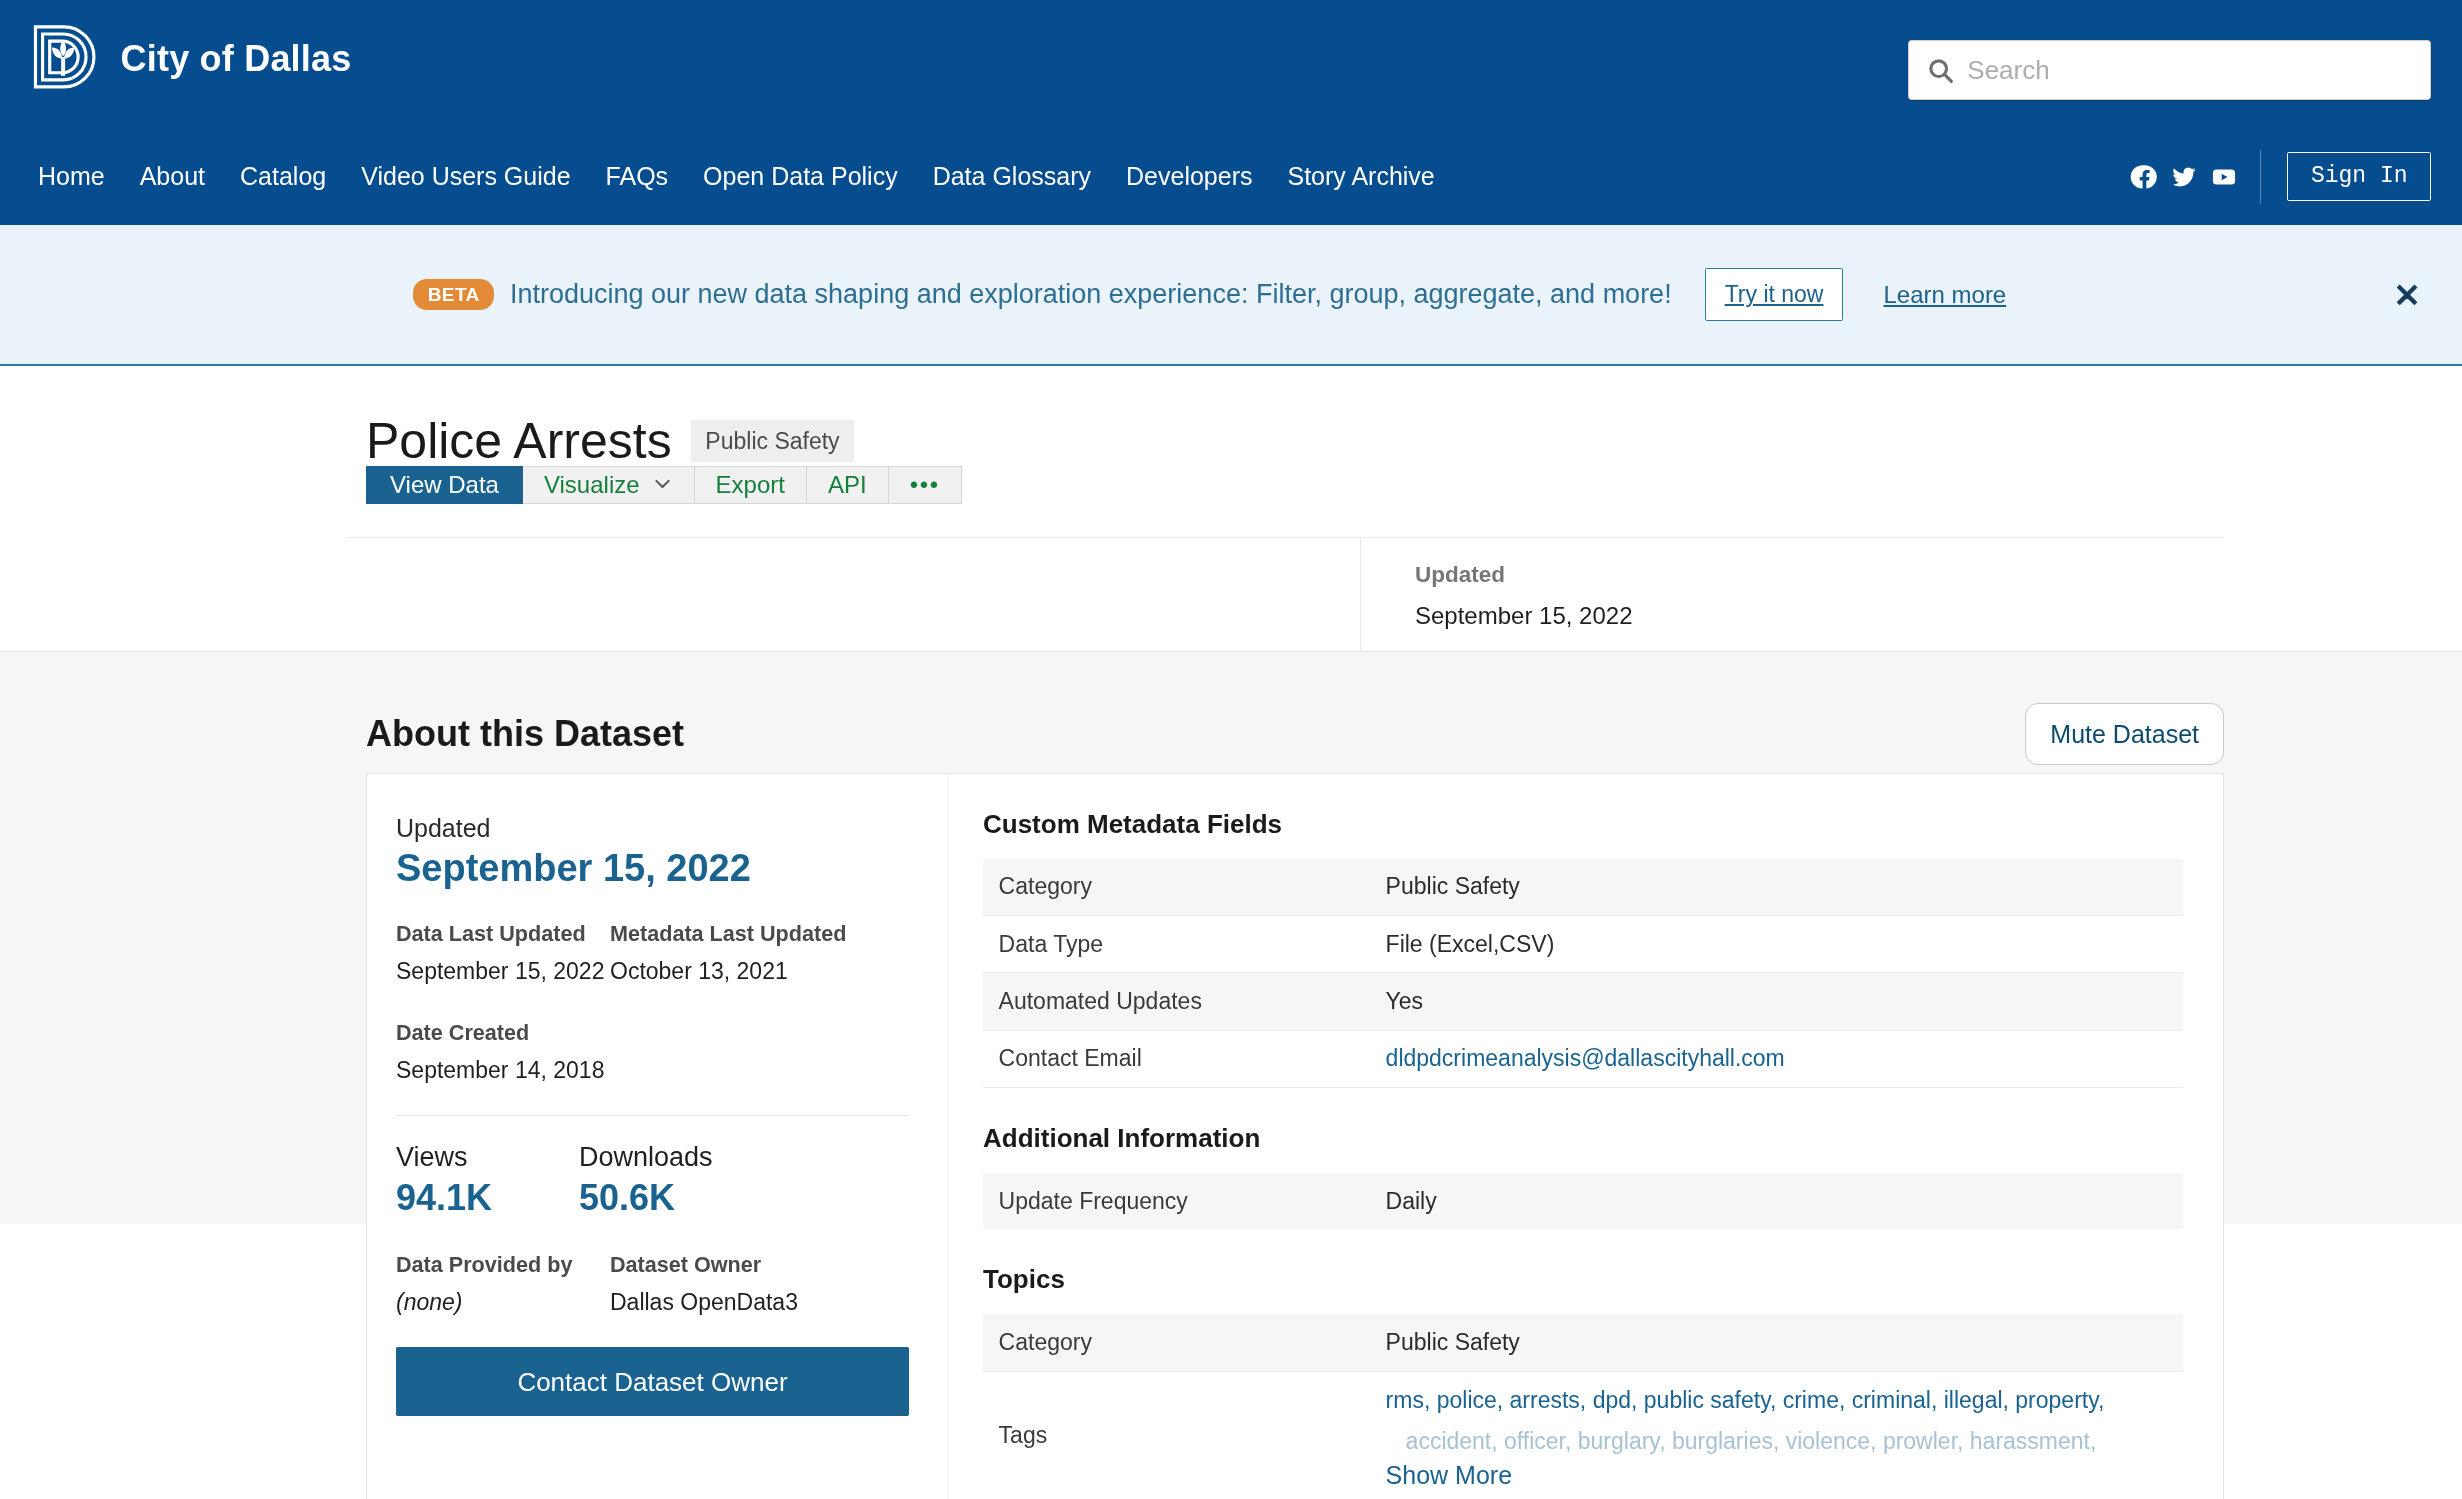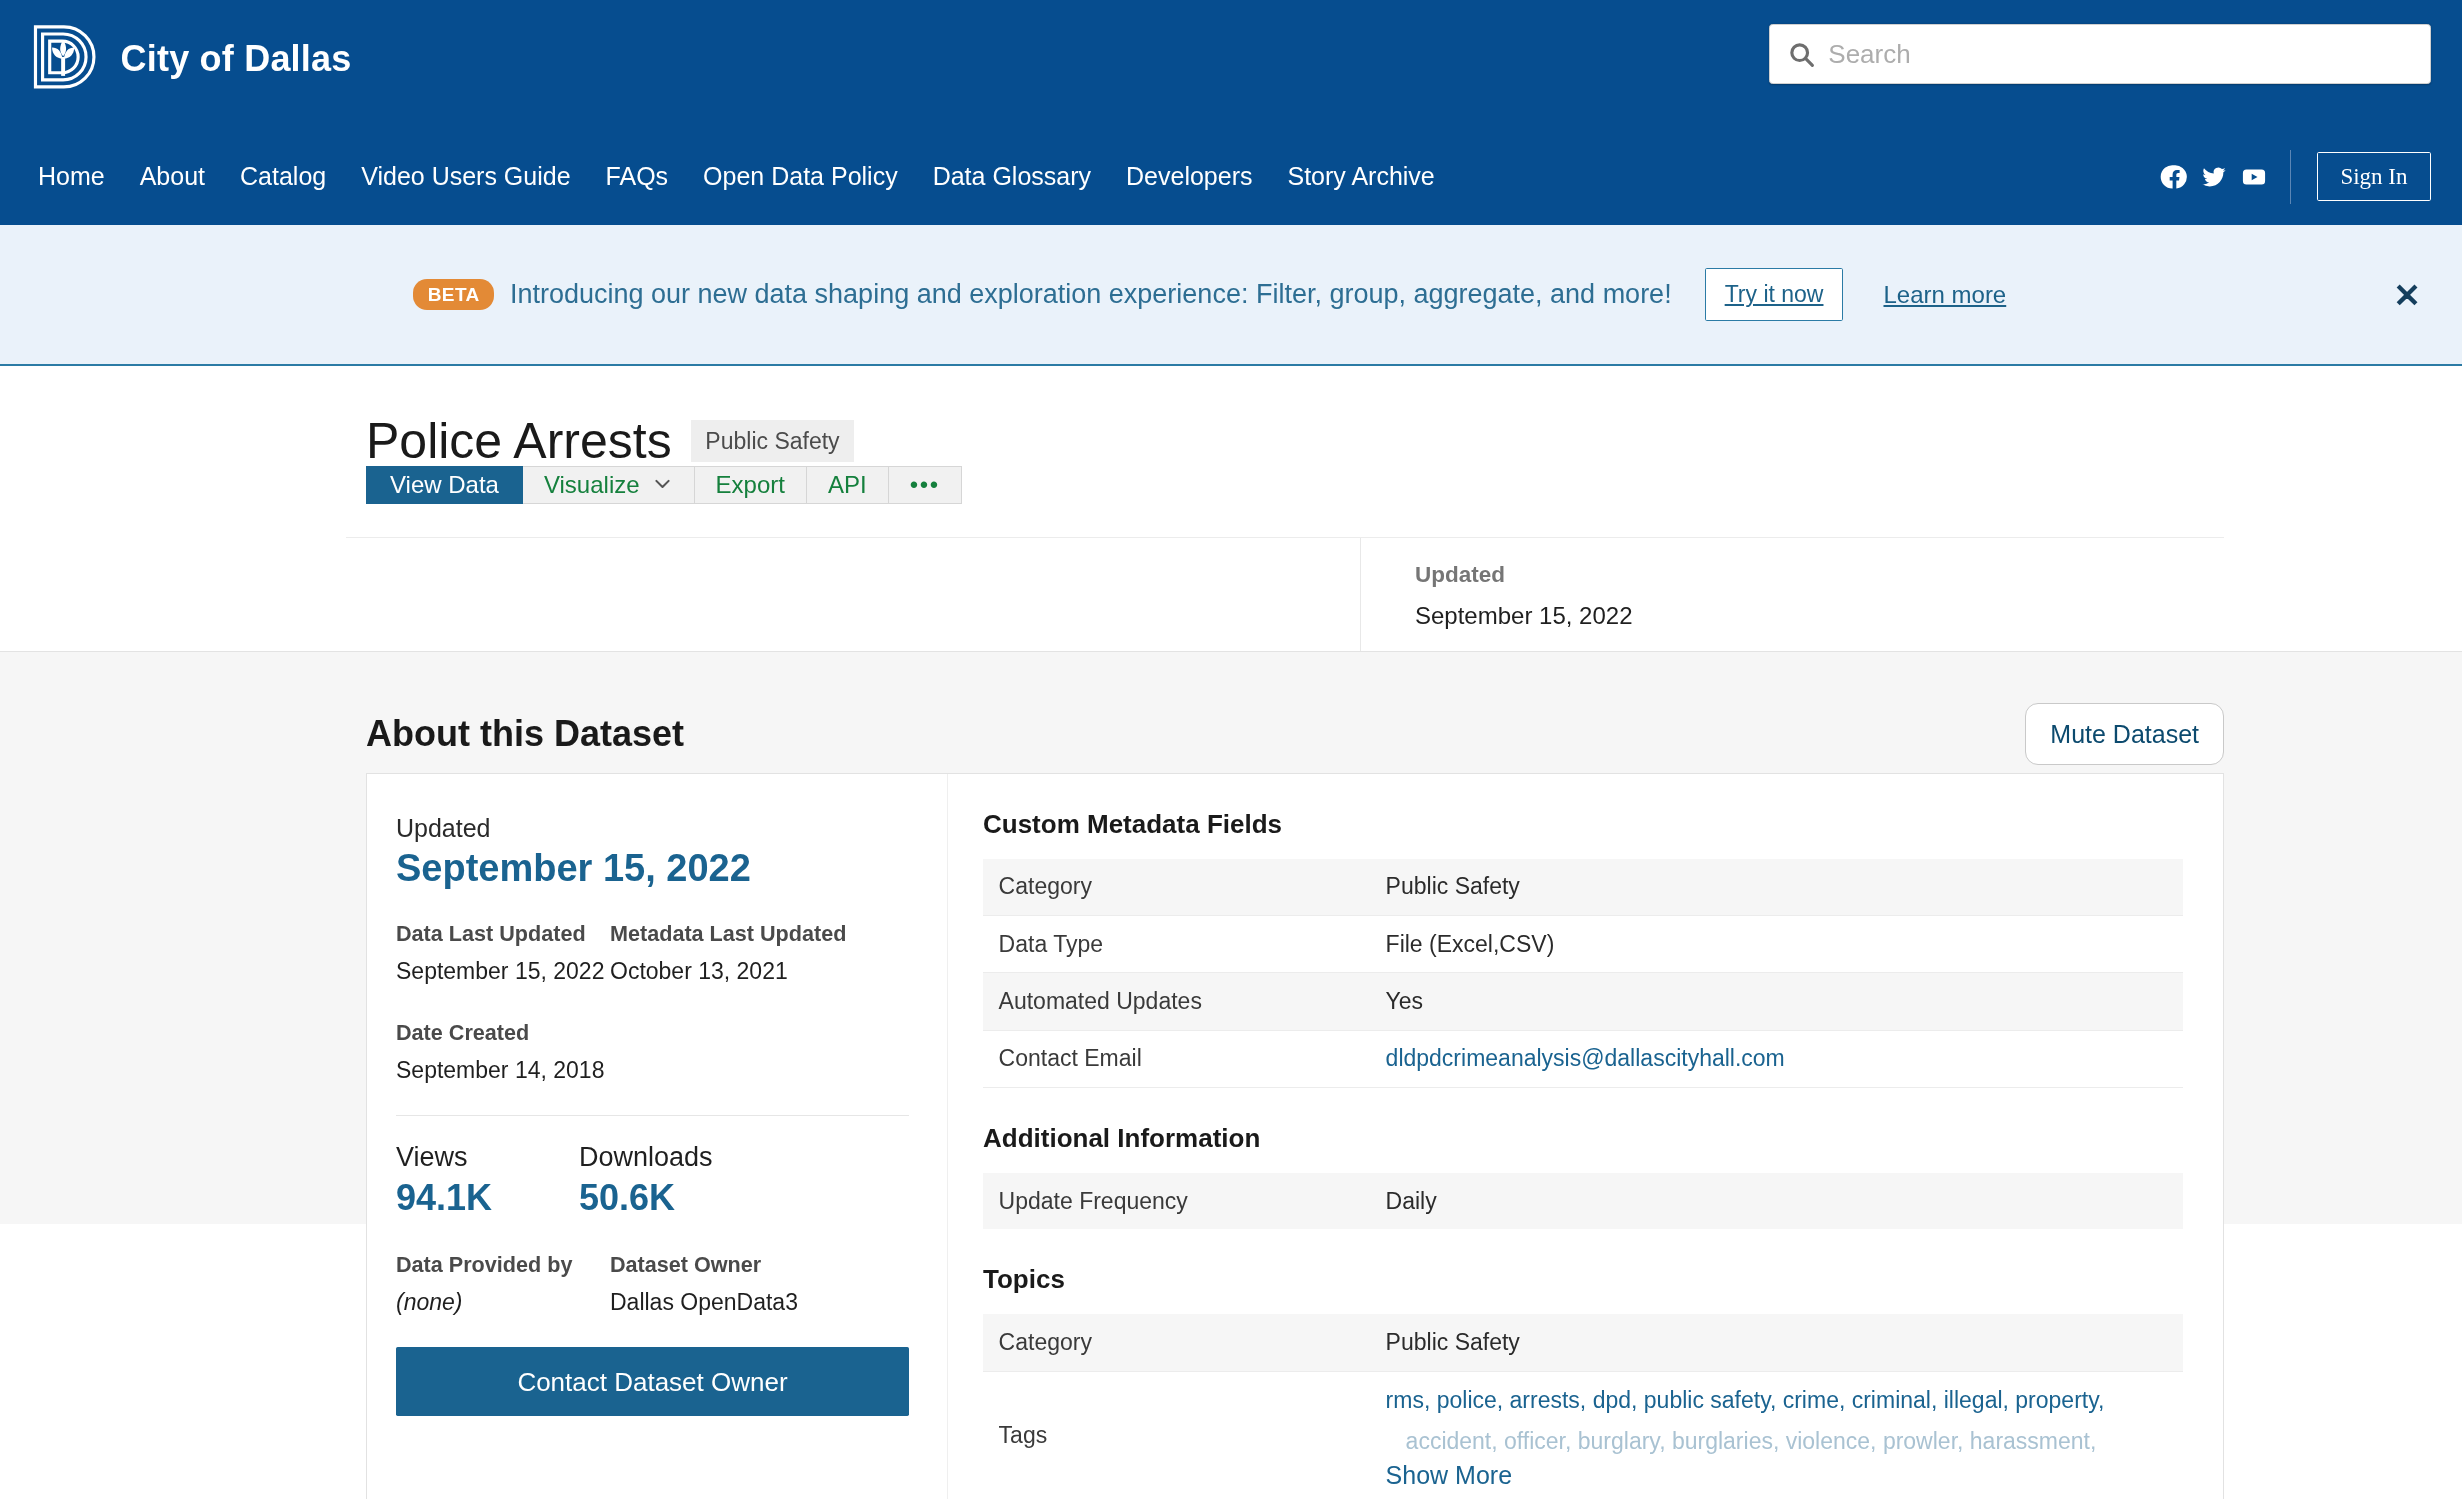--- a/index.html
+++ b/index.html
@@ -39,22 +39,22 @@
     flex: 0 0 79px;
   }
   .brand-name {
     color: #ffffff;
     font-size: 36px;
     font-weight: bold;
     letter-spacing: 0.2px;
     line-height: 1;
   }
   .search-wrap {
-    width: 662px;
-    margin-top: 5px;
+    width: 523px;
+    margin-top: 21px;
   }
   .search-box {
     display: flex;
     align-items: center;
     background: #ffffff;
     border-radius: 3.5px;
     height: 60px;
     padding: 0 17.3px;
     box-shadow: 0 0.9px 1.7px rgba(0,0,0,0.25);
     border: 0.9px solid #d0d0d0;
@@ -109,21 +109,21 @@
   .vsep {
     width: 0.9px;
     height: 54px;
     background: #5b86b5;
     margin-right: 26px;
   }
   .signin-btn {
     border: 0.9px solid #ffffff;
     color: #ffffff;
     background: transparent;
-    font-family: Liberation Serif, serif;
+    font-family: Liberation Mono, monospace;
     font-size: 23px;
     padding: 12px 22.5px;
     cursor: pointer;
     border-radius: 1.7px;
     line-height: 1;
   }
 
   
   .beta-banner {
     background: #eaf2fa;

